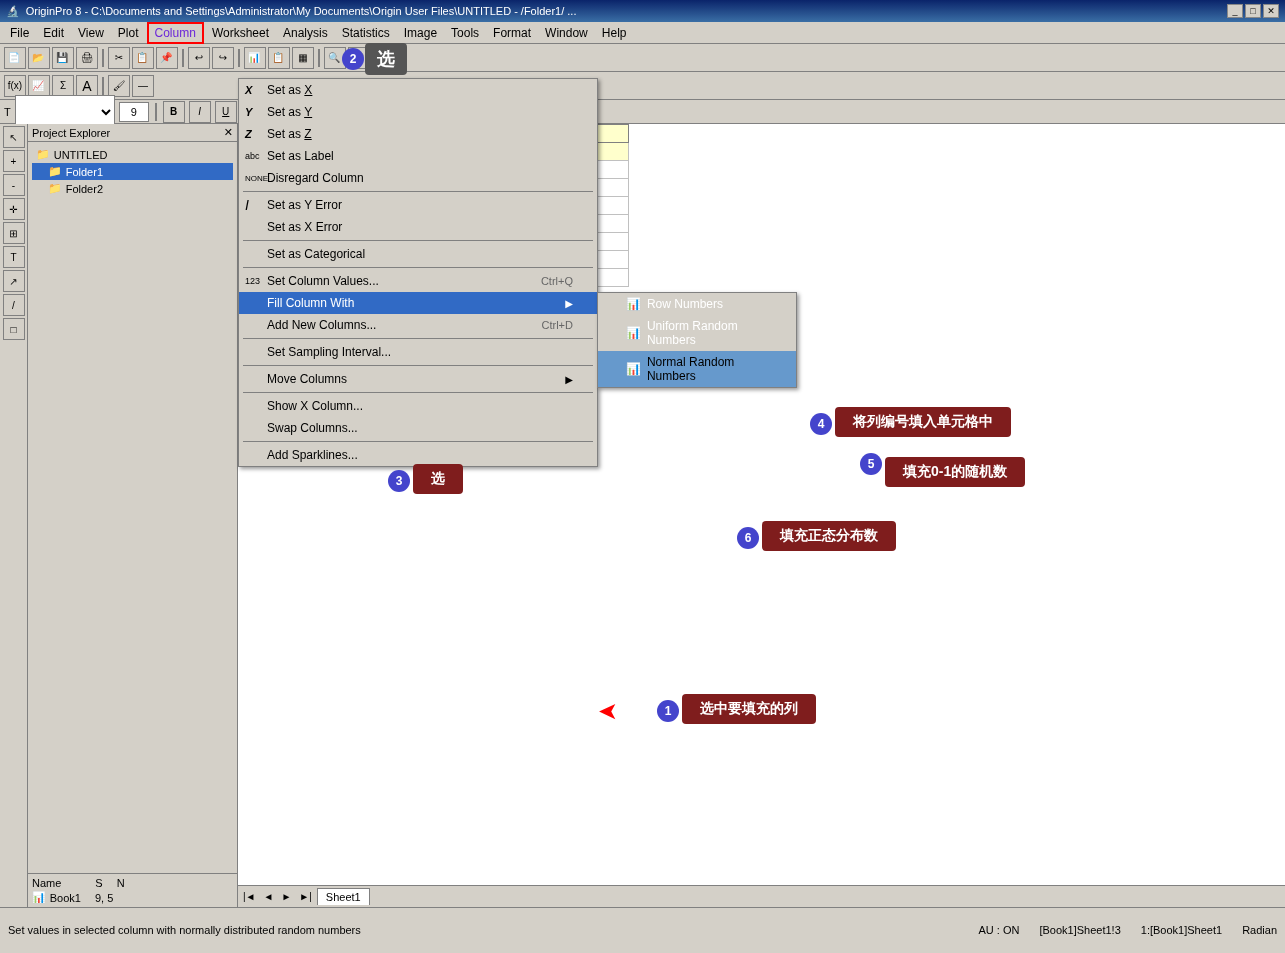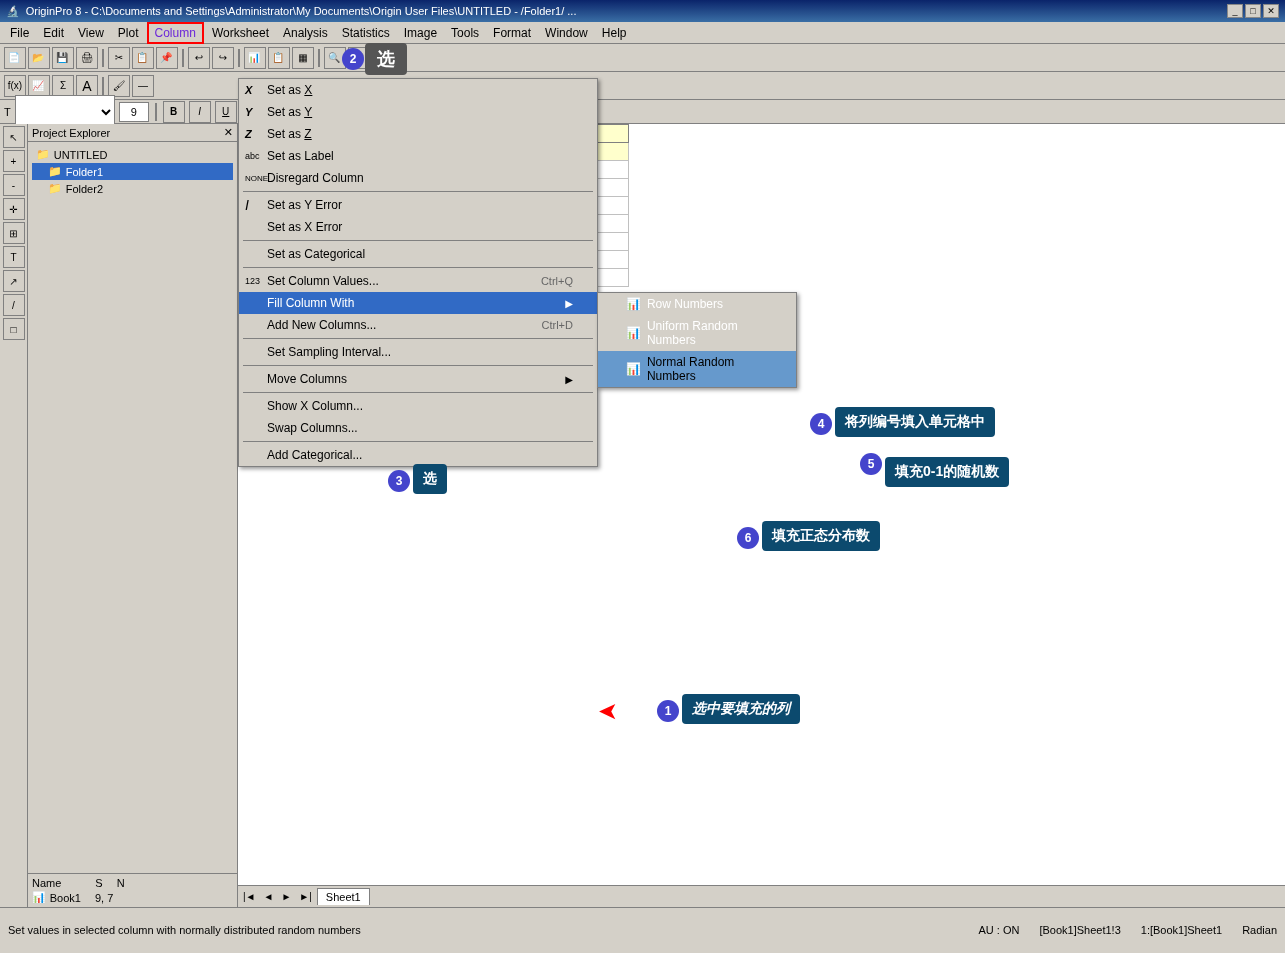--- a/index.html
+++ b/index.html
@@ -268,24 +268,24 @@
       align-items: center;
       gap: 6px;
       font-size: 12px;
       position: relative;
     }
     .submenu-item.highlighted { background: #316ac5; color: white; }
 
     
     .annotation {
       position: absolute;
-      background: #0c4a6e;
+      background: #7f1d1d;
       color: white;
       border-radius: 4px;
-      padding: 6px 10px;
+      padding: 6px 18px;
       font-size: 14px;
       font-weight: bold;
       z-index: 200;
       white-space: nowrap;
     }
     .annotation-circle {
       position: absolute;
       background: #4444cc;
       color: white;
       border-radius: 50%;
@@ -433,21 +433,21 @@
     </div>
     <div class="explorer-bottom">
       <div class="explorer-row">
         <span>Name</span>
         <span style="margin-left:30px;">S</span>
         <span style="margin-left:10px;">N</span>
       </div>
       <div class="explorer-row">
         <span>📊</span>
         <span>Book1</span>
-        <span style="margin-left:10px;">9, 7</span>
+        <span style="margin-left:10px;">9, 5</span>
       </div>
     </div>
   </div>
 
   <div class="worksheet-area">
     <div class="spreadsheet">
       <table class="grid-table">
         <thead>
           <tr>
             <th class="row-num"></th>
@@ -618,26 +618,26 @@
   <div class="context-menu-item">
     <span>Show X Column...</span>
   </div>
 
   <div class="context-menu-item">
     <span>Swap Columns...</span>
   </div>
   <div class="context-menu-sep"></div>
 
   <div class="context-menu-item">
-    <span>Add Categorical...</span>
+    <span>Add Sparklines...</span>
   </div>
 </div>
 
 <div class="annotation-circle" style="top: 700px; left: 657px;">1</div>
-<div class="annotation" style="top: 694px; left: 682px; font-style: italic;">选中要填充的列</div>
+<div class="annotation" style="top: 694px; left: 682px;">选中要填充的列</div>
 
 <div class="annotation-circle" style="top: 470px; left: 388px;">3</div>
 <div class="annotation" style="top: 464px; left: 413px;">选</div>
 
 <div class="annotation-circle" style="top: 413px; left: 810px;">4</div>
 <div class="annotation" style="top: 407px; left: 835px;">将列编号填入单元格中</div>
 
 <div class="annotation-circle" style="top: 453px; left: 860px;">5</div>
 <div class="annotation" style="top: 447px; left: 885px; margin-top: 10px;">填充0-1的随机数</div>
 

